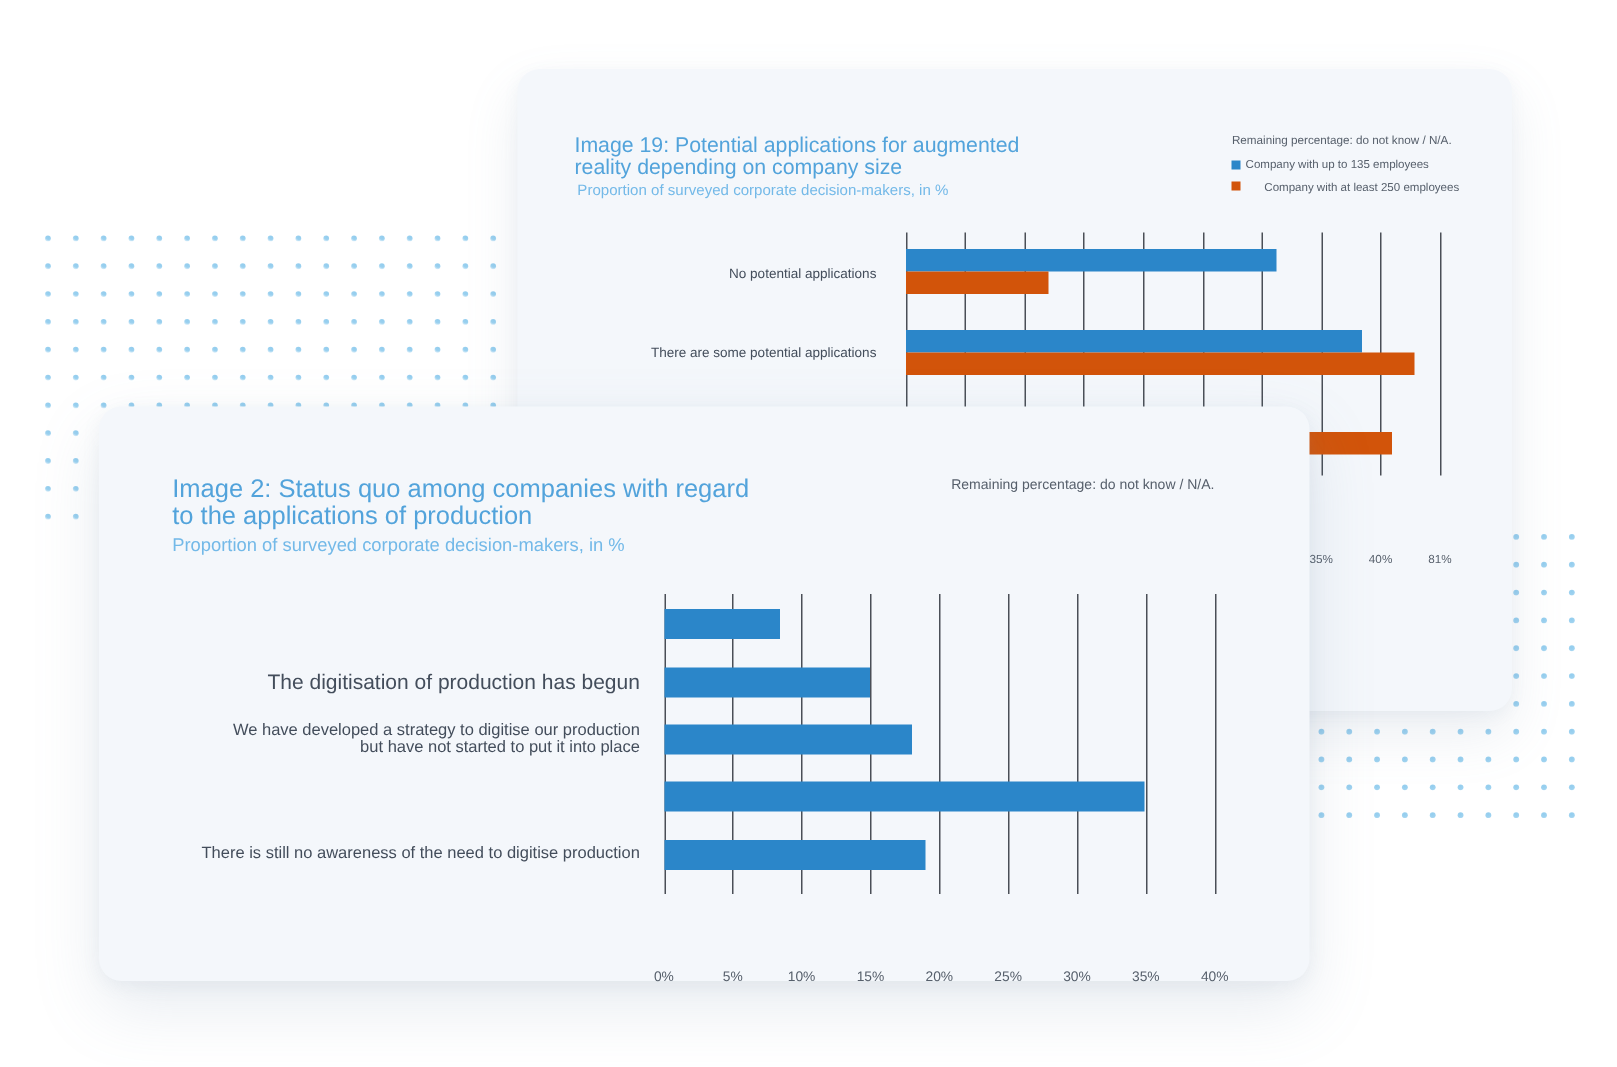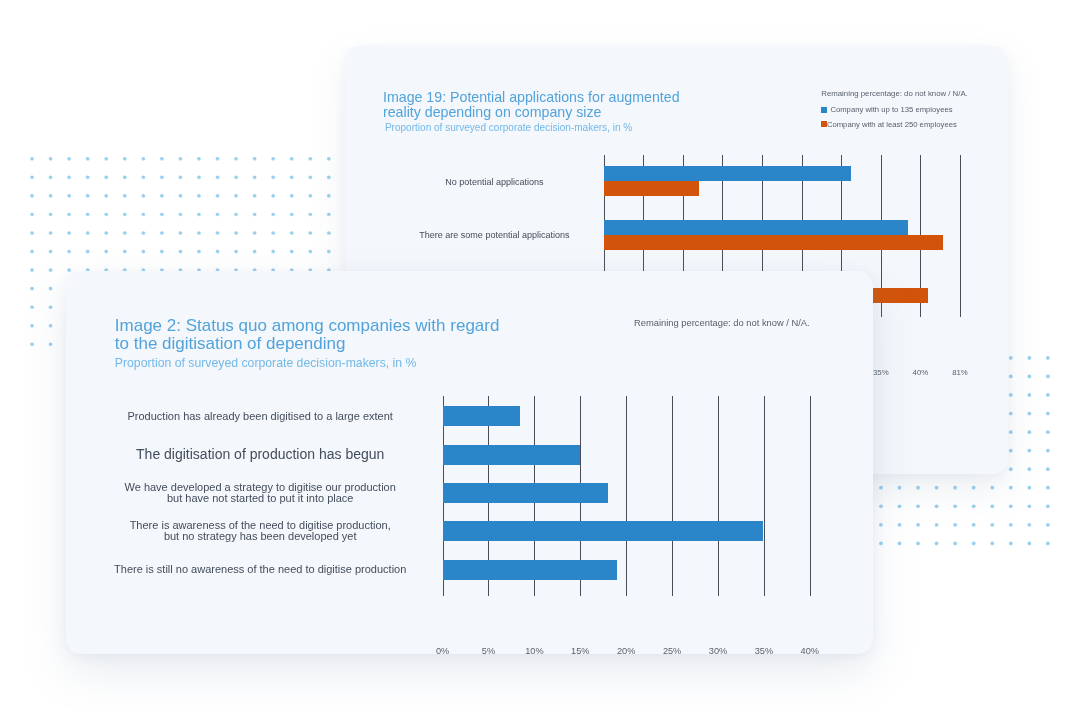--- a/index.html
+++ b/index.html
@@ -19,21 +19,21 @@
   .title{position:absolute;color:#52a3db;font-weight:400;white-space:nowrap;}
   .subtitle{position:absolute;color:#73b9e8;font-weight:400;white-space:nowrap;}
   .note{position:absolute;color:#565f6b;white-space:nowrap;}
   .legend-row{position:absolute;display:flex;align-items:center;white-space:nowrap;}
   .legend-swatch{display:block;}
   .legend-text{color:#565f6b;}
 
   .chart{position:absolute;left:0;top:0;width:100%;height:100%;}
   .gridline{position:absolute;width:1px;background:#4a4f57;}
   .bar{position:absolute;}
-  .cat-label{position:absolute;text-align:center;color:#434d5b;}
+  .cat-label{position:absolute;text-align:right;color:#434d5b;}
   .tick{position:absolute;color:#565f6b;text-align:center;margin-top:40px;}
 </style>
 </head>
 <body>
 
 <div class="stage">
 
   <div class="dots" id="dots-left" style="left: 28.9px; top: 155.9px;">
       <svg width="302.7" height="191.4">
         <defs>
@@ -362,21 +362,21 @@
     <div class="title" style="left:38.4px;top:43.8px;font-size:14.2px;">Image 19: Potential applications for augmented</div>
     <div class="title" style="left:38.4px;top:58.4px;font-size:14.2px;">reality depending on company size</div>
     <div class="subtitle" style="left:40.3px;top:76.8px;font-size:10.05px;">Proportion of surveyed corporate decision-makers, in %</div>
 
     <div class="note" style="left:476.7px;top:43.3px;font-size:7.8px;">Remaining percentage: do not know / N/A.</div>
 
     <div class="legend-row" id="legend-0" style="left:476.4px;top:59.6px;gap:3.5px;">
       <span class="legend-swatch" style="width: 5.9px; height: 5.9px; background: rgb(43, 134, 201);"></span>
       <span class="legend-text" style="font-size:7.7px;">Company with up to 135 employees</span>
     </div>
-    <div class="legend-row" id="legend-1" style="left:476.4px;top:74.2px;gap:0;align-items:center;">
+    <div class="legend-row" id="legend-1" style="left:476.4px;top:74.2px;gap:16px;align-items:center;">
       <span class="legend-swatch" style="width: 5.9px; height: 5.9px; background: rgb(210, 84, 10);"></span>
       <span class="legend-text" style="font-size:7.7px;">Company with at least 250 employees</span>
     </div>
 
     <div class="chart" id="chart-top">
         <div class="gridline" style="left:259.0px;top:109.0px;height:162.0px;"></div>
         <div class="gridline" style="left:298.6px;top:109.0px;height:162.0px;"></div>
         <div class="gridline" style="left:338.2px;top:109.0px;height:162.0px;"></div>
         <div class="gridline" style="left:377.8px;top:109.0px;height:162.0px;"></div>
         <div class="gridline" style="left:417.4px;top:109.0px;height:162.0px;"></div>
@@ -400,43 +400,41 @@
         <div class="tick" style="left:437.0px;top:282.2px;width:40px;font-size:7.8px;line-height:9px;">25%</div>
         <div class="tick" style="left:476.6px;top:282.2px;width:40px;font-size:7.8px;line-height:9px;">30%</div>
         <div class="tick" style="left:516.2px;top:282.2px;width:40px;font-size:7.8px;line-height:9px;">35%</div>
         <div class="tick" style="left:555.8px;top:282.2px;width:40px;font-size:7.8px;line-height:9px;">40%</div>
         <div class="tick" style="left:595.4px;top:282.2px;width:40px;font-size:7.8px;line-height:9px;">81%</div>
       </div>
   </div>
 
   <div class="card" id="card-bottom">
     <div class="title" style="left:49.0px;top:45px;font-size:17.0px;">Image 2: Status quo among companies with regard</div>
-    <div class="title" style="left:49.0px;top:63.1px;font-size:17.0px;">to the digitisation of depending</div>
+    <div class="title" style="left:49.0px;top:63.1px;font-size:17.0px;">to the applications of production</div>
     <div class="subtitle" style="left:49.0px;top:85px;font-size:12.25px;">Proportion of surveyed corporate decision-makers, in %</div>
     <div class="note" style="left:568.3px;top:47.2px;font-size:9.35px;">Remaining percentage: do not know / N/A.</div>
 
     <div class="chart" id="chart-bottom">
         <div class="gridline" style="left:376.8px;top:124.6px;height:200.4px;"></div>
         <div class="gridline" style="left:422.7px;top:124.6px;height:200.4px;"></div>
         <div class="gridline" style="left:468.6px;top:124.6px;height:200.4px;"></div>
         <div class="gridline" style="left:514.5px;top:124.6px;height:200.4px;"></div>
         <div class="gridline" style="left:560.4px;top:124.6px;height:200.4px;"></div>
         <div class="gridline" style="left:606.3px;top:124.6px;height:200.4px;"></div>
         <div class="gridline" style="left:652.2px;top:124.6px;height:200.4px;"></div>
         <div class="gridline" style="left:698.1px;top:124.6px;height:200.4px;"></div>
         <div class="gridline" style="left:744.0px;top:124.6px;height:200.4px;"></div>
         <div class="bar" style="left:376.8px;top:135.1px;width:77.1px;height:20.3px;background:#2b86c9;"></div>
         <div class="bar" style="left:376.8px;top:173.5px;width:137.7px;height:20.3px;background:#2b86c9;"></div>
         <div class="bar" style="left:376.8px;top:211.8px;width:165.2px;height:20.3px;background:#2b86c9;"></div>
         <div class="bar" style="left:376.8px;top:250.2px;width:320.4px;height:20.3px;background:#2b86c9;"></div>
         <div class="bar" style="left:376.8px;top:288.5px;width:174.4px;height:20.3px;background:#2b86c9;"></div>
-        <div class="cat-label" style="left:28px;top:139.7px;width:332.8px;font-size:11px;line-height:11.1px;">Production has already been digitised to a large extent</div>
         <div class="cat-label" style="left:28px;top:178.1px;width:332.8px;font-size:14px;line-height:11.1px;">The digitisation of production has begun</div>
         <div class="cat-label" style="left:28px;top:210.9px;width:332.8px;font-size:11px;line-height:11.1px;">We have developed a strategy to digitise our production<br>but have not started to put it into place</div>
-        <div class="cat-label" style="left:28px;top:249.2px;width:332.8px;font-size:11px;line-height:11.1px;">There is awareness of the need to digitise production,<br>but no strategy has been developed yet</div>
         <div class="cat-label" style="left:28px;top:293.1px;width:332.8px;font-size:11px;line-height:11.1px;">There is still no awareness of the need to digitise production</div>
         <div class="tick" style="left:356.8px;top:334.5px;width:40px;font-size:9.2px;line-height:11px;">0%</div>
         <div class="tick" style="left:402.7px;top:334.5px;width:40px;font-size:9.2px;line-height:11px;">5%</div>
         <div class="tick" style="left:448.6px;top:334.5px;width:40px;font-size:9.2px;line-height:11px;">10%</div>
         <div class="tick" style="left:494.5px;top:334.5px;width:40px;font-size:9.2px;line-height:11px;">15%</div>
         <div class="tick" style="left:540.4px;top:334.5px;width:40px;font-size:9.2px;line-height:11px;">20%</div>
         <div class="tick" style="left:586.3px;top:334.5px;width:40px;font-size:9.2px;line-height:11px;">25%</div>
         <div class="tick" style="left:632.2px;top:334.5px;width:40px;font-size:9.2px;line-height:11px;">30%</div>
         <div class="tick" style="left:678.1px;top:334.5px;width:40px;font-size:9.2px;line-height:11px;">35%</div>
         <div class="tick" style="left:724.0px;top:334.5px;width:40px;font-size:9.2px;line-height:11px;">40%</div>

